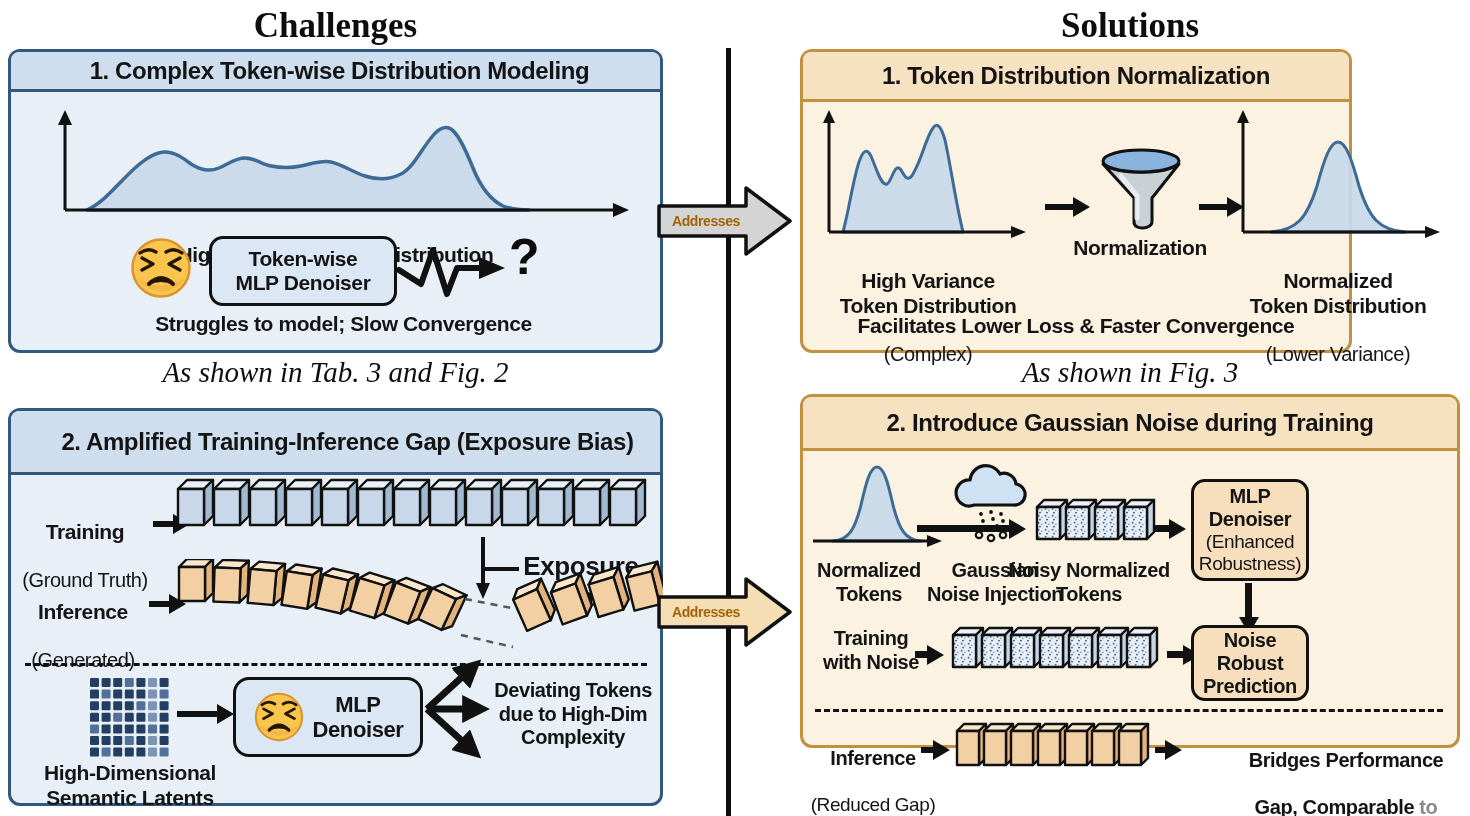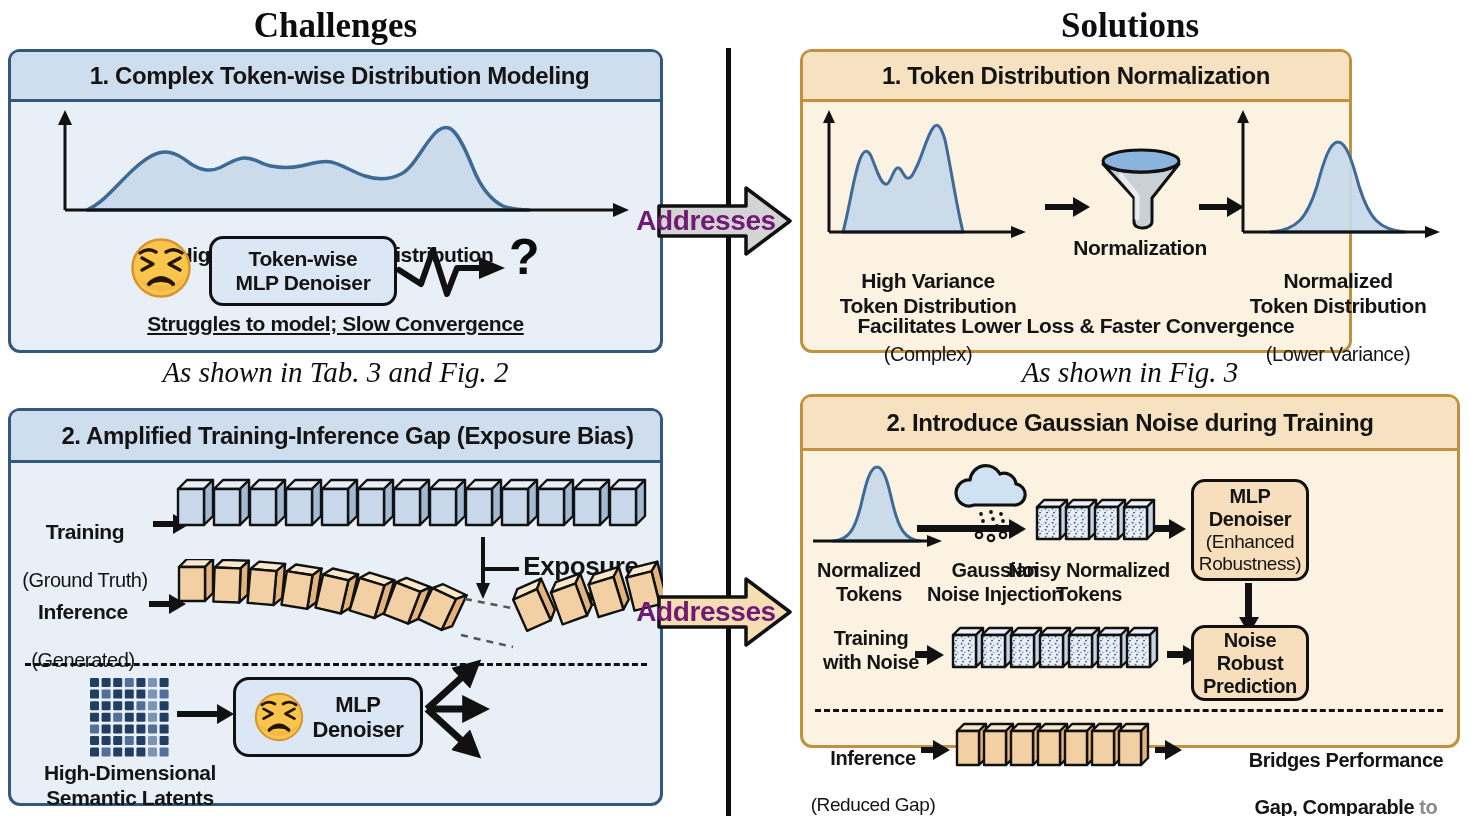--- a/index.html
+++ b/index.html
@@ -25,36 +25,36 @@
   .tanbox{background:#f7dfbd;}
   .arrow-r{position:absolute;height:6px;background:#111;}
   .arrow-r::after{content:"";position:absolute;right:-15px;top:50%;transform:translateY(-50%);
           width:0;height:0;border-left:17px solid #111;border-top:10px solid transparent;border-bottom:10px solid transparent;}
   .arrow-d{position:absolute;width:7px;background:#111;}
   .arrow-d::after{content:"";position:absolute;bottom:-15px;left:50%;transform:translateX(-50%);
           width:0;height:0;border-top:17px solid #111;border-left:10px solid transparent;border-right:10px solid transparent;}
   .dashline{position:absolute;border-top:3.5px dashed #111;height:0;}
   .addr{position:absolute;width:138px;height:76px;z-index:5;}
   .addr-label{position:absolute;left:0;top:0;width:100px;height:76px;display:flex;align-items:center;justify-content:center;
-          font-weight:bold;font-size:28px;letter-spacing:-0.4px;color:#701a75;}
+          font-weight:bold;font-size:14px;letter-spacing:-0.4px;color:#a16207;}
   .qmark{position:absolute;font-weight:bold;font-size:50px;color:#0b0b0b;}
   .gray{color:#8a8a8a;}
 </style>
 </head>
 <body>
 
 <div class="canvas">
 
   <div class="col-header" style="left:8px;width:655px;">Challenges</div>
   <div class="col-header" style="left:800px;width:660px;">Solutions</div>
 
   <div class="divider" style="left:726px;top:48px;width:5px;height:768px;"></div>
 
   <div class="panel challenge" style="left:8px;top:49px;width:655px;height:304px;">
-    <div class="panel-header" style="height:50px;padding-left:8px;">1. Complex Token-wise Distribution Modeling</div>
+    <div class="panel-header" style="height:40px;padding-left:8px;">1. Complex Token-wise Distribution Modeling</div>
 
     <svg class="abs" style="left:18px;top:54px;" width="610" height="112" viewBox="0 0 610 112">
       <path d="M58,104 C76,96 90,76 106,62 C116,53 126,46 136,46 C146,46 154,52 162,58 C172,64 180,66 190,62 C200,58 206,52 216,52 C226,52 232,58 242,60 C252,62 262,62 272,60 C282,58 292,54 302,56 C312,58 324,66 336,70 C348,74 360,74 372,68 C384,62 392,44 402,32 C408,24 414,20 420,22 C428,25 436,42 444,62 C452,82 462,94 474,100 C484,104 492,104 500,104 Z" fill="#c8d9ea" fill-opacity="0.92" stroke="#3e6b96" stroke-width="3.5" stroke-linejoin="round"></path>
       <line x1="36" y1="104" x2="36" y2="16" stroke="#111" stroke-width="3"></line>
       <polygon points="29,19 43,19 36,4" fill="#111"></polygon>
       <line x1="36" y1="104" x2="586" y2="104" stroke="#111" stroke-width="3"></line>
       <polygon points="584,97 584,111 600,104" fill="#111"></polygon>
     </svg>
     <div class="abs lbl" style="left:0;top:166px;width:100%;font-size:21px;">
       <span>High Variance Token Distribution</span>
@@ -74,27 +74,27 @@
 
     <div class="roundbox bluebox" style="left:198px;top:184px;width:188px;height:70px;font-size:21px;">Token-wise
 MLP Denoiser</div>
 
     <svg class="abs" style="left:386px;top:190px;" width="116" height="62" viewBox="0 0 116 62">
       <polyline points="2,28 24,42 36,8 50,52 60,26 84,26" fill="none" stroke="#111" stroke-width="6" stroke-linejoin="round" stroke-linecap="round"></polyline>
       <polygon points="82,15 82,37 108,26" fill="#111"></polygon>
     </svg>
     <div class="qmark" style="left:498px;top:176px;">?</div>
 
-    <div class="abs lbl" style="left:0;top:260px;width:100%;font-size:21px;text-decoration:underline;">Struggles to model; Slow Convergence</div>
+    <div class="abs lbl" style="left:8px;top:260px;width:100%;font-size:21px;">Struggles to model; Slow Convergence</div>
   </div>
 
   <div class="caption" style="left:8px;top:356px;width:655px;">As shown in Tab. 3 and Fig. 2</div>
 
   <div class="panel challenge" style="left:8px;top:408px;width:655px;height:398px;">
-    <div class="panel-header" style="height:52px;padding-left:24px;">2. Amplified Training-Inference Gap (Exposure Bias)</div>
+    <div class="panel-header" style="height:64px;padding-left:24px;">2. Amplified Training-Inference Gap (Exposure Bias)</div>
 
     <div class="abs lbl" style="left:2px;top:84px;width:144px;font-size:21px;">
       <div>Training</div>
       <div class="note" style="font-size:20px;">(Ground Truth)</div>
     </div>
     <div class="arrow-r" style="left:142px;top:110px;width:22px;"></div>
     <svg class="abs" style="left:164px;top:62px;" width="480" height="64" viewBox="0 0 480 64">
         <g transform="translate(3,16) rotate(0 13 18)">
           <path d="M0 0 L9 -9 L35 -9 L26 0 Z" fill="#e9f0f8" stroke="#111" stroke-width="2.4" stroke-linejoin="round"></path>
           <path d="M26 0 L35 -9 L35 27 L26 36 Z" fill="#a2b9d2" stroke="#111" stroke-width="2.4" stroke-linejoin="round"></path>
@@ -314,20 +314,23 @@
     <svg class="abs" style="left:412px;top:242px;" width="74" height="112" viewBox="0 0 74 112">
       <defs>
           <marker id="fanh" markerWidth="4" markerHeight="4" refX="2.4" refY="2" orient="auto" viewBox="0 0 4 4">
             <path d="M0,0 L4,2 L0,4 Z" fill="#111"></path>
           </marker>
         </defs>
       <line x1="4" y1="56" x2="50" y2="14" stroke="#111" stroke-width="7" marker-end="url(#fanh)"></line>
       <line x1="4" y1="56" x2="56" y2="56" stroke="#111" stroke-width="7" marker-end="url(#fanh)"></line>
       <line x1="4" y1="56" x2="50" y2="98" stroke="#111" stroke-width="7" marker-end="url(#fanh)"></line>
     </svg>
+    <div class="abs lbl" style="left:476px;top:268px;width:172px;font-size:20px;">Deviating Tokens
+due to High-Dim
+Complexity</div>
   </div>
 
   <div class="addr" style="left:656px;top:183px;">
     <svg width="138" height="76" viewBox="0 0 138 76">
       <polygon points="3,23 90,23 90,5 134,38 90,71 90,53 3,53" fill="#d4d4d4" stroke="#111" stroke-width="3.5" stroke-linejoin="round"></polygon>
     </svg>
     <span class="addr-label">Addresses</span>
   </div>
   <div class="addr" style="left:656px;top:574px;">
     <svg width="138" height="76" viewBox="0 0 138 76">

